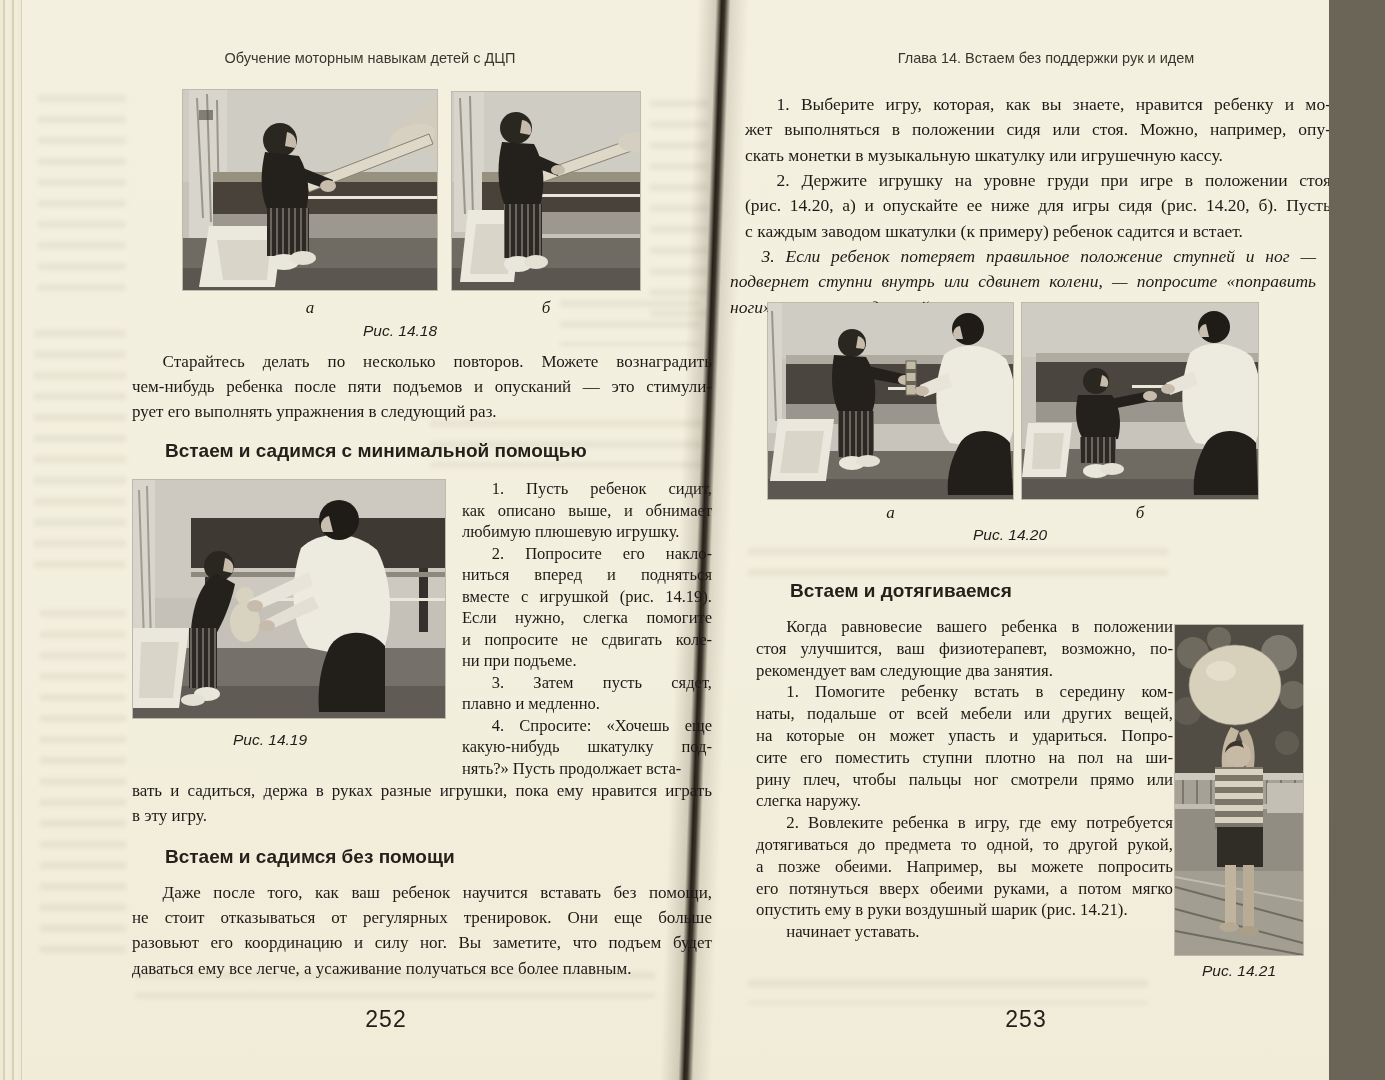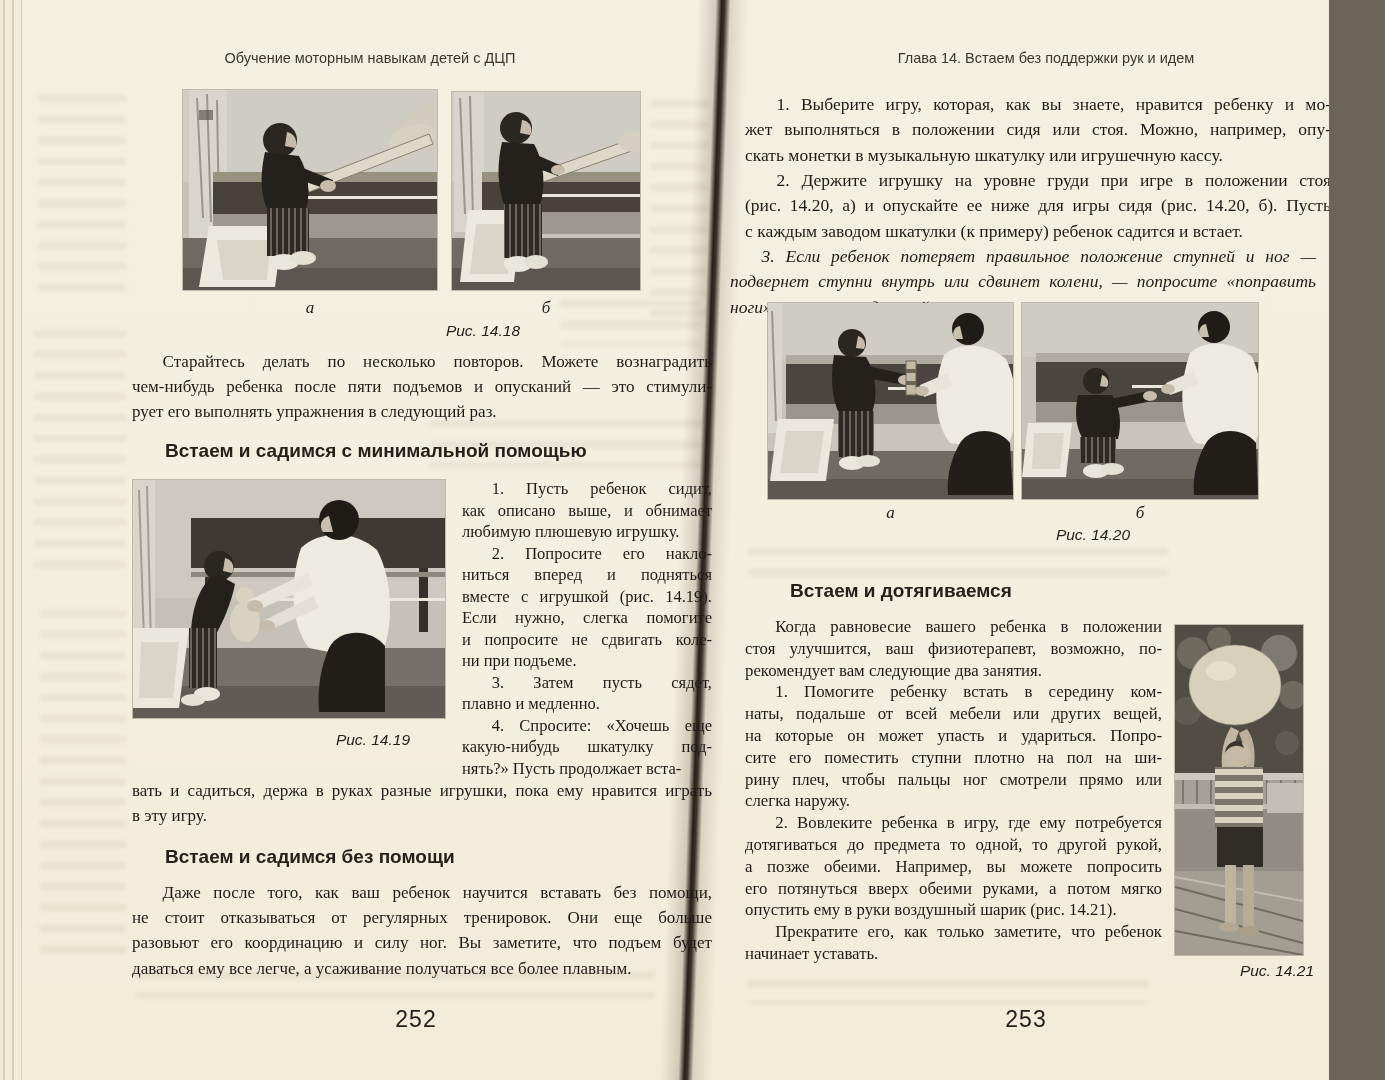--- a/index.html
+++ b/index.html
@@ -15,22 +15,22 @@
   .gutter{left:698px;top:-20px;width:52px;height:1120px;transform:rotate(2deg);transform-origin:top center;
     background:linear-gradient(90deg,rgba(140,130,110,0) 0%,rgba(120,110,92,.28) 36%,#262018 47%,#3a332a 53%,rgba(130,120,100,.22) 64%,rgba(140,130,110,0) 100%);}
   .ghost{background:repeating-linear-gradient(180deg,rgba(112,102,80,.15) 0 7px,rgba(112,102,80,0) 7px 21px);
     filter:blur(2px);opacity:.6;pointer-events:none;}
   
   .runhead{font-family:"Liberation Sans",sans-serif;font-size:14.5px;color:#3a362e;text-align:center;}
   .heading{font-family:"Liberation Sans",sans-serif;font-weight:bold;font-size:19px;color:#24211b;}
   .body-text{font-size:17px;line-height:25.2px;}
   .body-text-rt{font-size:17.5px;line-height:25.3px;}
   .wrap-col-text{font-size:16.5px;line-height:21.5px;}
-  .narrow-col-text{font-size:16.8px;line-height:21.8px;}
-  .caption{font-family:"Liberation Sans",sans-serif;font-style:italic;font-size:15.5px;color:#211e19;text-align:right;}
+  .narrow-col-text{font-size:16.8px;line-height:21.8px;margin-left:11px;}
+  .caption{font-family:"Liberation Sans",sans-serif;font-style:italic;font-size:15.5px;color:#211e19;text-align:center;}
   .fig-label{font-style:italic;font-size:17px;color:#211e19;text-align:center;}
   .pagenum{font-family:"Liberation Sans",sans-serif;font-size:23px;letter-spacing:1px;color:#23201b;text-align:center;}
   .ln{text-align:justify;text-align-last:justify;}
   .ln-last{text-align-last:left;}
   .indent .ln:first-child{text-indent:1.8em;}
   .para{margin:0;}
   .photo{box-shadow:0 0 0 1px rgba(70,62,50,.3);overflow:hidden;background:#c7c3ba;}
   .photo svg{display:block;width:100%;height:100%;}
 </style>
 </head>
@@ -205,21 +205,21 @@
 
   <div class="abs heading" style="left:165px;top:846px;">Встаем и садимся без помощи</div>
 
   <div class="abs body-text para indent" style="left:132px;top:880px;width:580px;">
       <div class="ln">Даже после того, как ваш ребенок научится вставать без помощи,</div>
       <div class="ln">не стоит отказываться от регулярных тренировок. Они еще больше</div>
       <div class="ln">разовьют его координацию и силу ног. Вы заметите, что подъем будет</div>
       <div class="ln ln-last">даваться ему все легче, а усаживание получаться все более плавным.</div>
     </div>
 
-  <div class="abs pagenum" style="left:326px;top:1006px;width:180px;">252</div>
+  <div class="abs pagenum" style="left:296px;top:1006px;width:180px;">252</div>
 
   <div class="abs runhead" style="left:756px;top:50px;width:580px;">Глава 14. Встаем без поддержки рук и идем</div>
 
   <div class="abs body-text-rt para indent" style="left:745px;top:92px;width:586px;">
       <div class="ln">1. Выберите игру, которая, как вы знаете, нравится ребенку и мо-</div>
       <div class="ln">жет выполняться в положении сидя или стоя. Можно, например, опу-</div>
       <div class="ln ln-last">скать монетки в музыкальную шкатулку или игрушечную кассу.</div>
     </div>
   <div class="abs body-text-rt para indent" style="left:745px;top:168px;width:586px;">
       <div class="ln">2. Держите игрушку на уровне груди при игре в положении стоя</div>
@@ -326,21 +326,20 @@
         <div class="ln ln-last">слегка наружу.</div>
       </div>
     <div class="para indent">
         <div class="ln">2. Вовлеките ребенка в игру, где ему потребуется</div>
         <div class="ln">дотягиваться до предмета то одной, то другой рукой,</div>
         <div class="ln">а позже обеими. Например, вы можете попросить</div>
         <div class="ln">его потянуться вверх обеими руками, а потом мягко</div>
         <div class="ln ln-last">опустить ему в руки воздушный шарик (рис. 14.21).</div>
       </div>
     <div class="para indent">
-        <div class="ln">Прекратите его, как только заметите, что ребенок</div>
         <div class="ln ln-last">начинает уставать.</div>
       </div>
   </div>
 
   <div class="abs photo" style="left:1175px;top:625px;width:128px;height:330px;">
     <svg viewBox="0 0 128 330" preserveAspectRatio="none">
       <defs>
           <pattern id="f21h" width="12" height="12" patternUnits="userSpaceOnUse">
             <rect width="12" height="6" fill="#d8d2c0"></rect>
             <rect y="6" width="12" height="6" fill="#7b766a"></rect>

